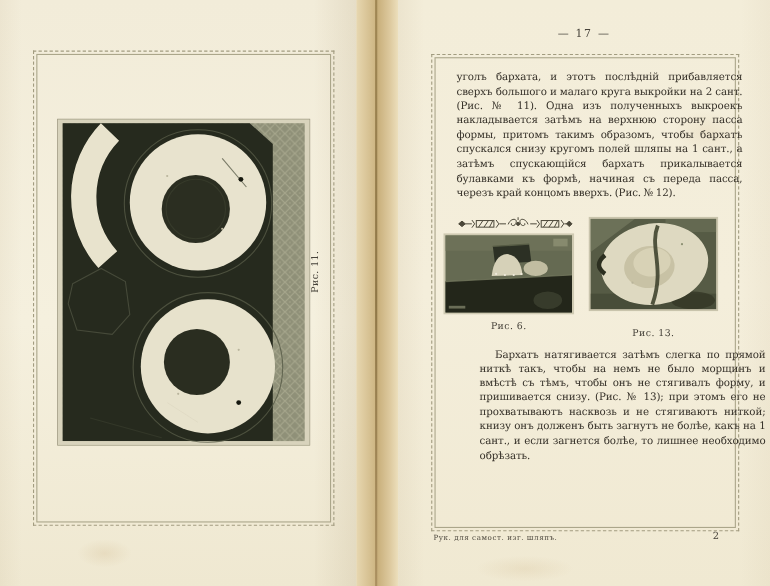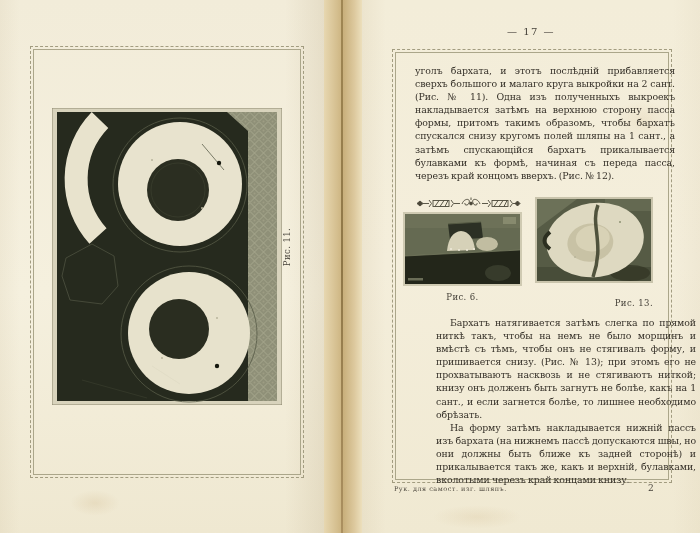--- a/index.html
+++ b/index.html
@@ -31,21 +31,21 @@
   .frame-left{left:30px;top:46px;width:272px;height:430px;}
   .frame-right{left:392px;top:49px;width:278px;height:432px;}
 
   
   .hdr{position:absolute;font-size:10px;letter-spacing:1.5px;text-align:center;color:#46423a;}
   .hdr-left{left:30px;top:24px;width:272px;}
   .hdr-right{left:392px;top:26px;width:278px;}
   .cap{position:absolute;font-size:8.5px;color:#46423a;text-align:center;letter-spacing:.4px;}
   .cap11{left:264px;top:242px;width:46px;transform:rotate(-90deg);transform-origin:center;}
   .cap12{left:403px;top:292px;width:119px;}
-  .cap13{left:535px;top:298px;width:118px;text-align:right;}
+  .cap13{left:535px;top:298px;width:118px;}
 
   
   .fig11{position:absolute;left:52px;top:108px;width:230px;height:297px;}
   .fig12{position:absolute;left:403px;top:212px;width:119px;height:74px;}
   .fig13{position:absolute;left:535px;top:197px;width:118px;height:86px;}
   .orn{position:absolute;left:416px;top:197px;width:105px;height:13px;}
 
   
   .txt{position:absolute;font-size:9.4px;line-height:13.1px;text-align:justify;
        letter-spacing:-0.1px;word-spacing:-0.6px;color:#353028;margin-left:12px;}
@@ -180,19 +180,18 @@
     <path d="M15,35 Q4,44 15,52" stroke="#2c2f20" stroke-width="4" fill="none"></path>
     <circle cx="85" cy="25" r="1" fill="#8c9072"></circle>
       <circle cx="40" cy="60" r="1" fill="#b9b49a"></circle>
   </svg>
 
   <div class="cap cap12">Рис. 6.</div>
   <div class="cap cap13">Рис. 13.</div>
 
   <div class="txt txt2">
     <p>Бархатъ натягивается затѣмъ слегка по прямой ниткѣ такъ, чтобы на немъ не было морщинъ и вмѣстѣ съ тѣмъ, чтобы онъ не стягивалъ форму, и пришивается снизу. (Рис. № 13); при этомъ его не прохватываютъ насквозь и не стягиваютъ ниткой; книзу онъ долженъ быть загнутъ не болѣе, какъ на 1 сант., и если загнется болѣе, то лишнее необходимо обрѣзать.</p>
-    <p>На форму затѣмъ накладывается нижній пассъ изъ бархата (на нижнемъ пассѣ допускаются швы, но они должны быть ближе къ задней сторонѣ) и прикалывается такъ же, какъ и верхній, булавками, вколотыми черезъ край концами книзу.</p>
   </div>
 
   <div class="foot-sig">Рук. для самост. изг. шляпъ.</div>
   <div class="foot-num">2</div>
 
 </div>
 
 </body></html>

